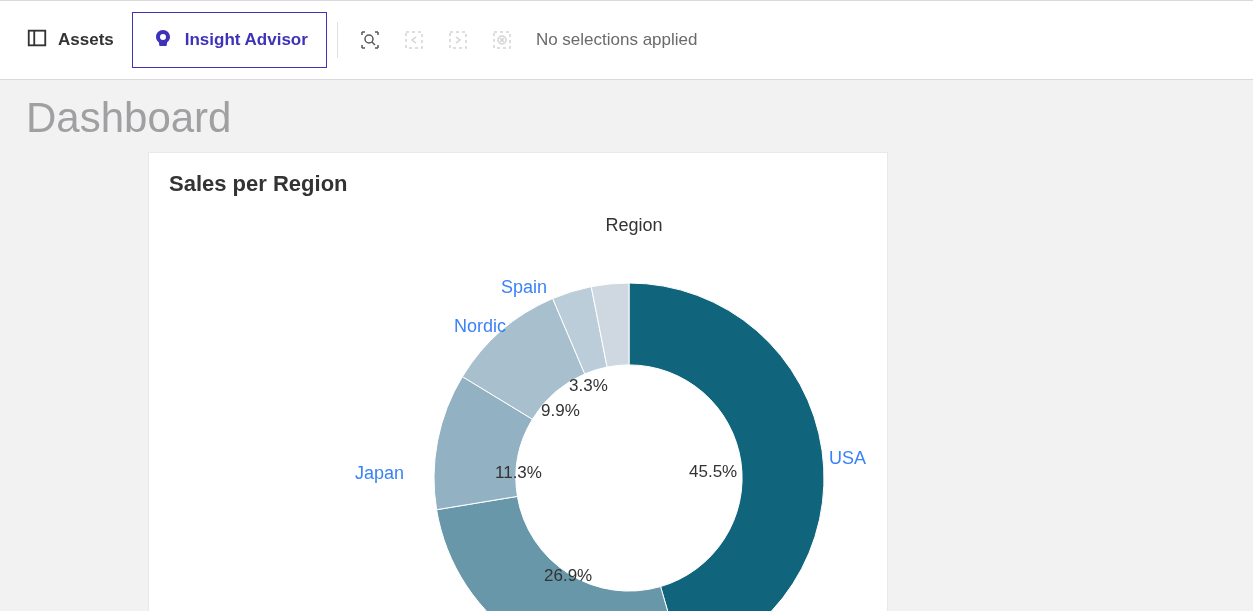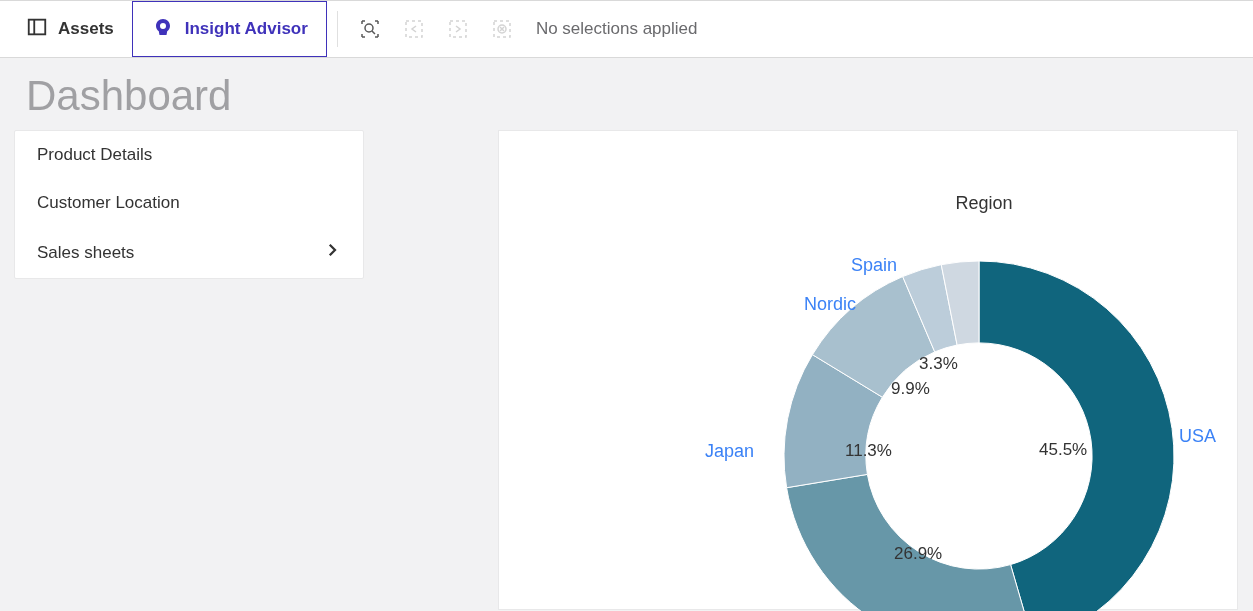--- a/index.html
+++ b/index.html
@@ -7,21 +7,21 @@
     font-family: -apple-system, BlinkMacSystemFont, "Segoe UI", Arial, sans-serif;
     background: #f2f2f3;
     width: 1253px;
     height: 611px;
     overflow: hidden;
     color: #333;
   }
   .toolbar {
     display: flex;
     align-items: center;
-    height: 58px;
+    height: 80px;
     background: #fff;
     border-top: 1px solid #d9d9d9;
     border-bottom: 1px solid #d9d9d9;
     padding-left: 8px;
   }
   .toolbar-btn {
     display: flex;
     align-items: center;
     gap: 10px;
     padding: 0 18px;
@@ -163,38 +163,23 @@
     </svg>
   </div>
 
   <div class="toolbar-status">No selections applied</div>
 </div>
 
 <div class="page-title">Dashboard</div>
 
 <div class="content">
 
-  <div class="side-panel">
-    <div class="side-item">
-      <span>Product Details</span>
-    </div>
-    <div class="side-item">
-      <span>Customer Location</span>
-    </div>
-    <div class="side-item">
-      <span>Sales sheets</span>
-      <span>
-        <svg width="18" height="18" viewBox="0 0 24 24" fill="none" stroke="#333" stroke-width="3">
-            <path d="M9 5l7 7-7 7"></path>
-          </svg>
-      </span>
-    </div>
-  </div>
 
   <div class="chart-card">
+    <div class="chart-title">Sales per Region</div>
     <div class="legend-title">Region</div>
 
     <div class="donut-wrap">
       <svg id="donut-svg" width="400" height="400" viewBox="0 0 400 400">
           <path d="M 200 5 A 195 195 0 0 1 254.40326567764967 387.25726870700396 L 231.5538940930368 308.60921585006224 A 113.1 113.1 0 0 0 200 86.9 Z" fill="#10657d" stroke="#fff" stroke-width="1"></path>
           <path d="M 254.40326567764967 387.25726870700396 A 195 195 0 0 1 7.596240879465739 231.71424721300235 L 88.40581971009013 218.39426338354136 A 113.1 113.1 0 0 0 231.5538940930368 308.60921585006224 Z" fill="#6797a8" stroke="#fff" stroke-width="1"></path>
           <path d="M 7.596240879465739 231.71424721300235 A 195 195 0 0 1 33.4159008186374 98.63561818896173 L 103.3812224748097 141.2086585495978 A 113.1 113.1 0 0 0 88.40581971009013 218.39426338354136 Z" fill="#92b1c2" stroke="#fff" stroke-width="1"></path>
           <path d="M 33.4159008186374 98.63561818896173 A 195 195 0 0 1 123.68213496674537 20.55478976365535 L 155.73563828071232 95.92177806292011 A 113.1 113.1 0 0 0 103.3812224748097 141.2086585495978 Z" fill="#a8c0ce" stroke="#fff" stroke-width="1"></path>
           <path d="M 123.68213496674537 20.55478976365535 A 195 195 0 0 1 162.25785373008216 8.687349098549873 L 178.10955516344765 89.03866247715894 A 113.1 113.1 0 0 0 155.73563828071232 95.92177806292011 Z" fill="#bccdda" stroke="#fff" stroke-width="1"></path>
           <path d="M 162.25785373008216 8.687349098549873 A 195 195 0 0 1 199.99999999999997 5 L 199.99999999999997 86.9 A 113.1 113.1 0 0 0 178.10955516344765 89.03866247715894 Z" fill="#cfd8e1" stroke="#fff" stroke-width="1"></path>

